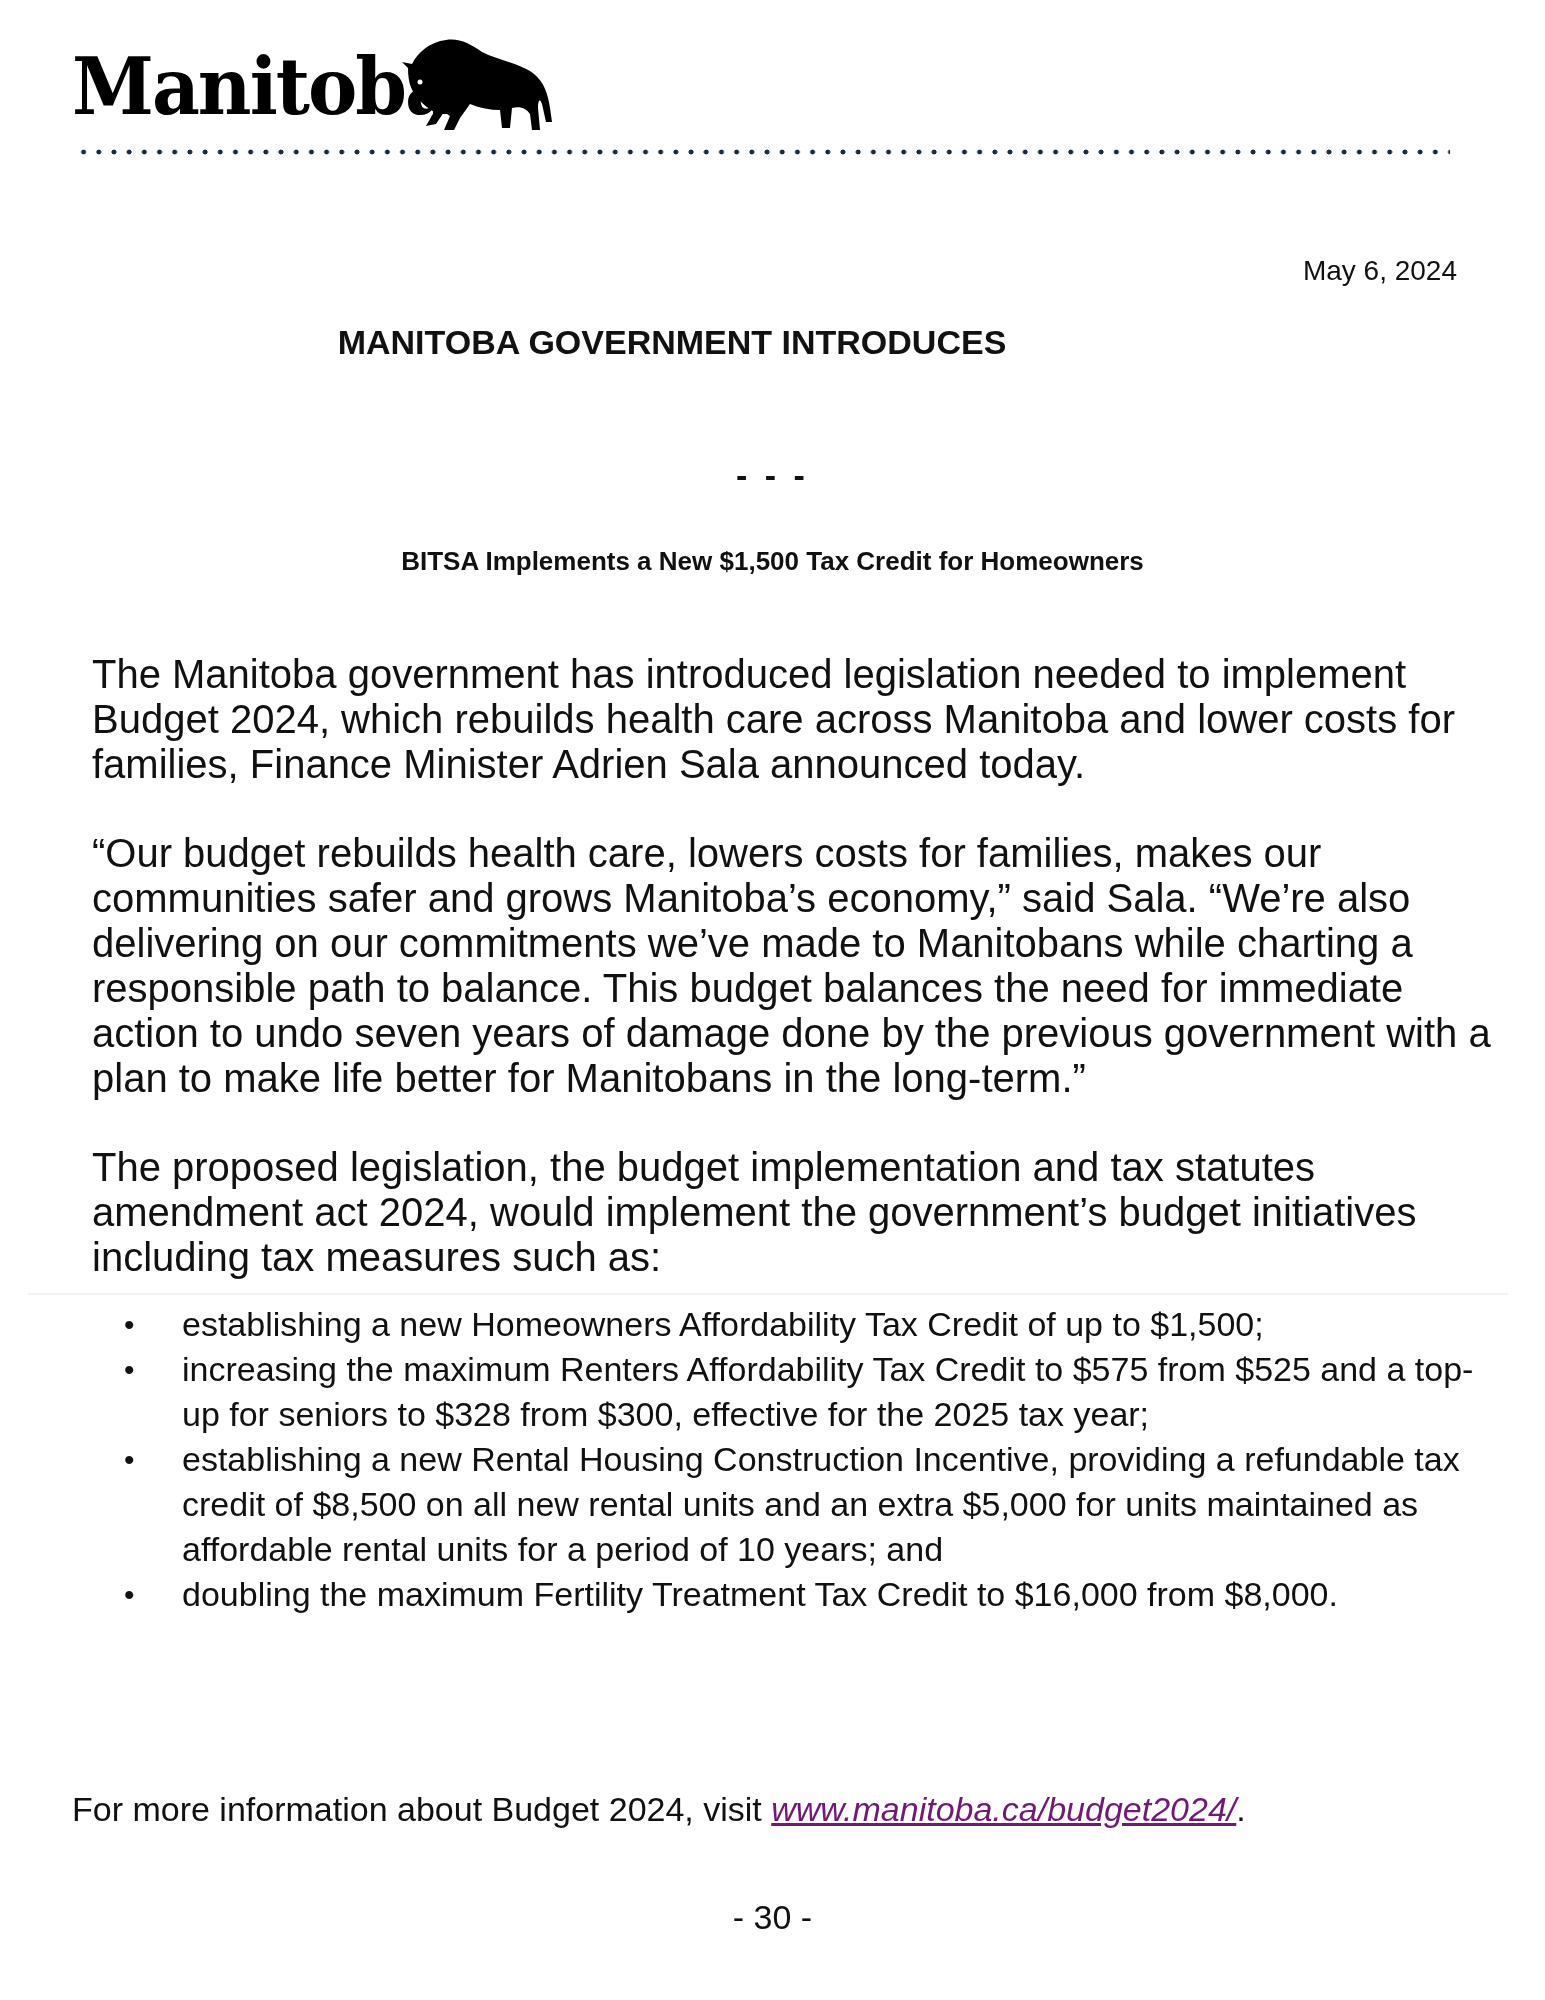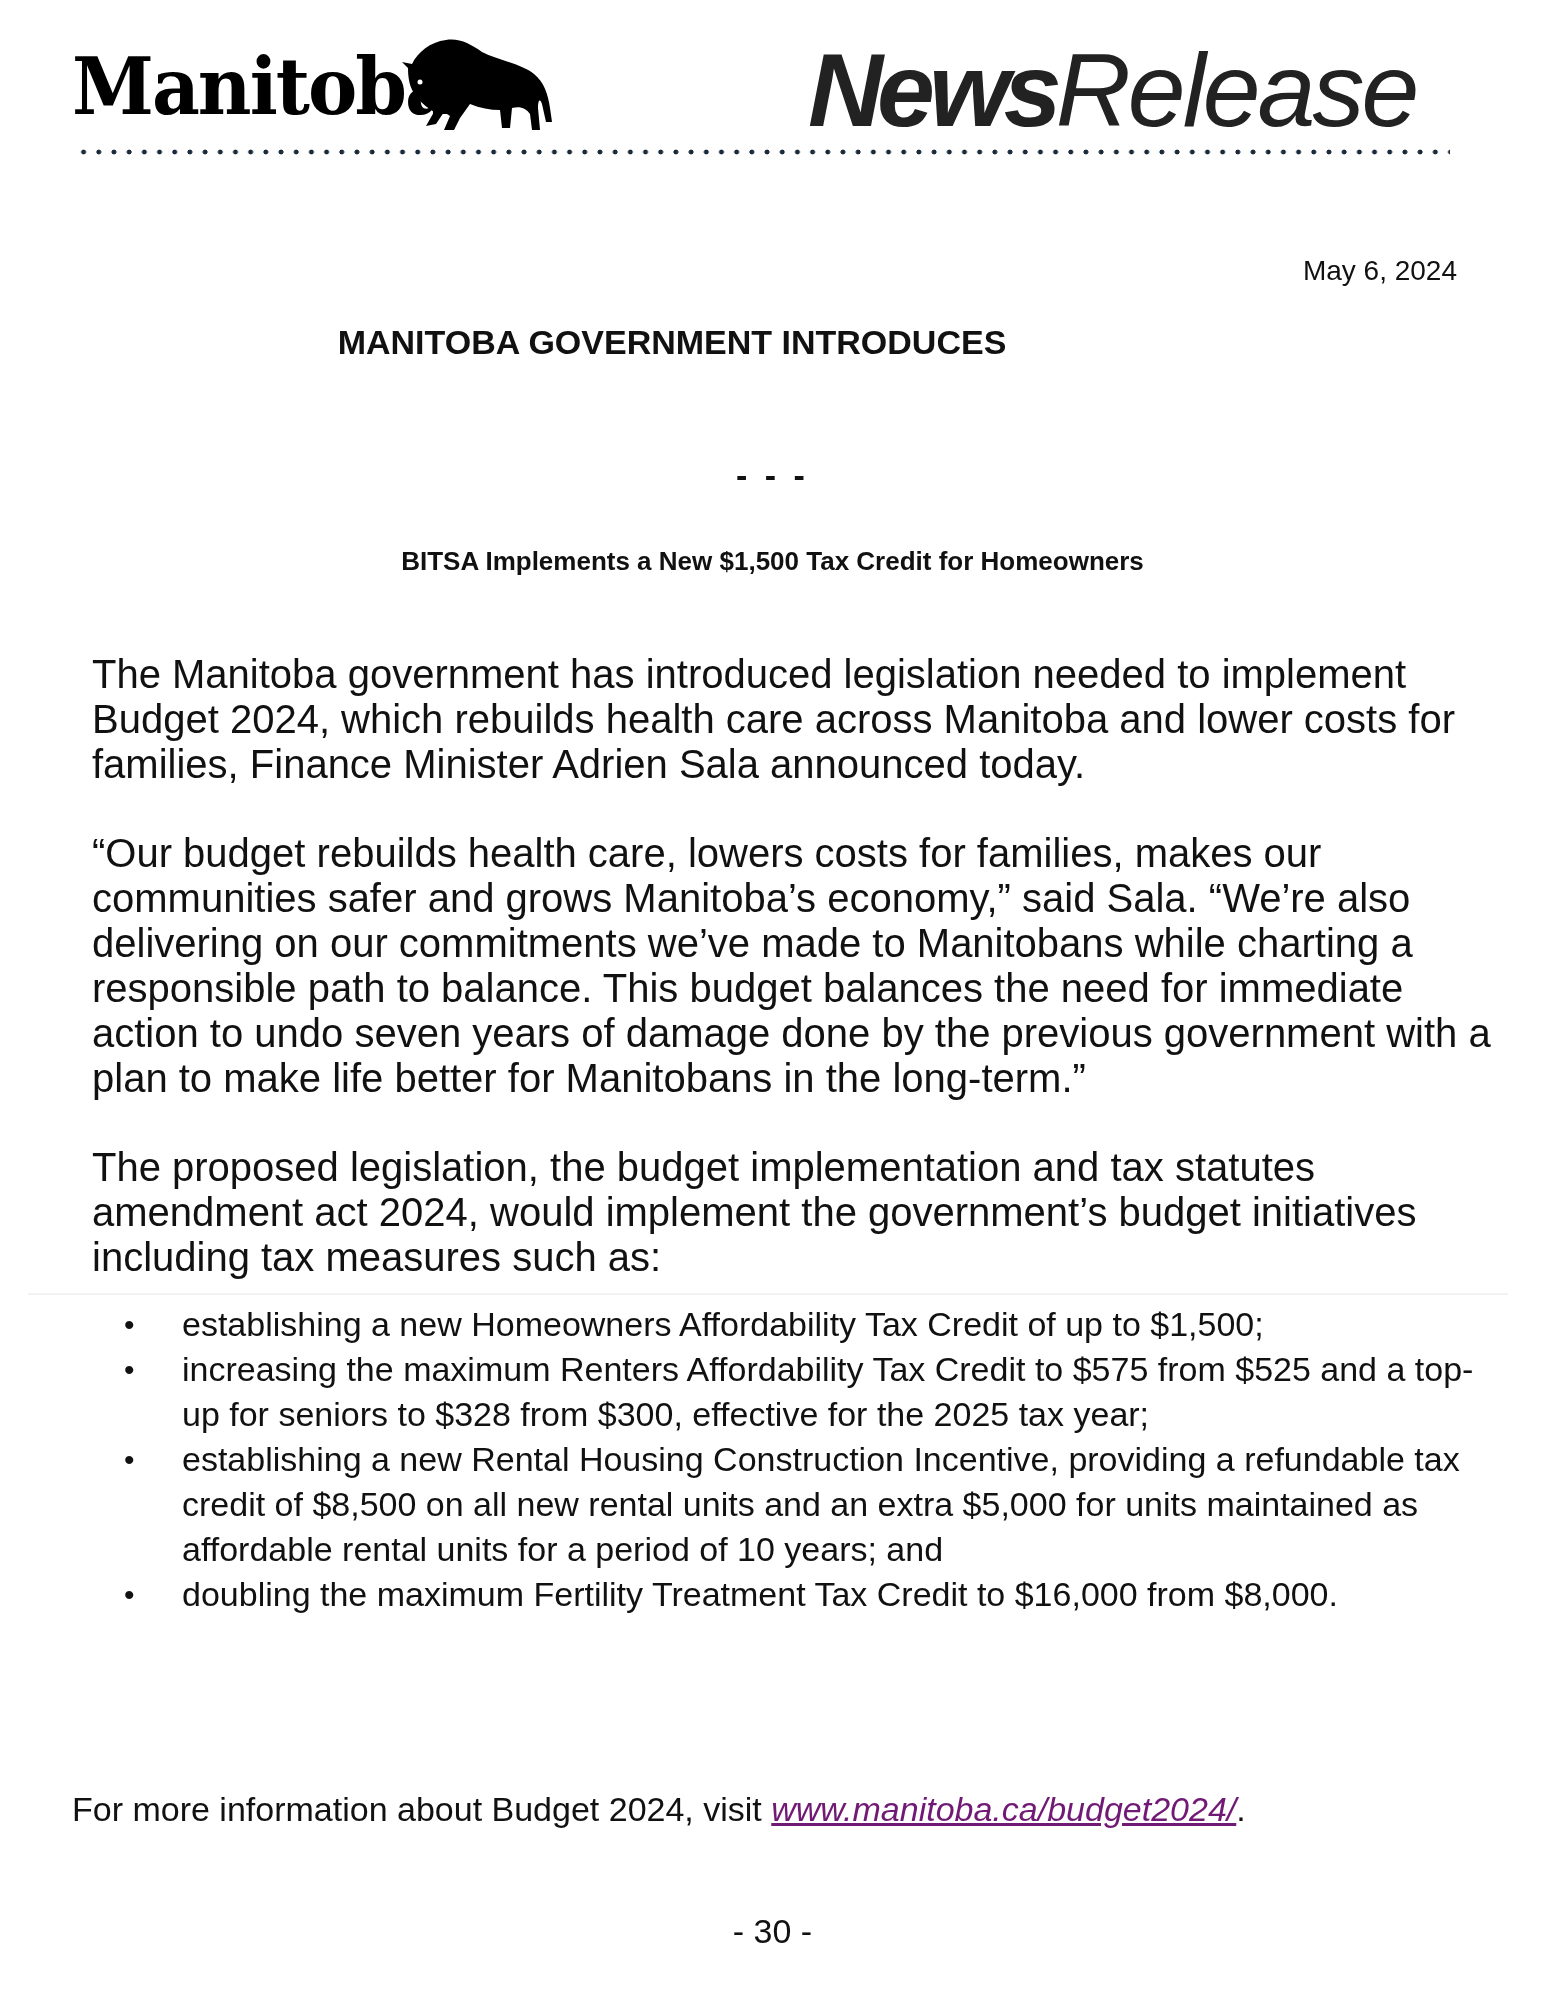--- a/index.html
+++ b/index.html
@@ -34,34 +34,31 @@
   .p3 { top: 1145px; }
 
   .faint-rule { position: absolute; left: 28px; top: 1293px; width: 1480px; height: 2px; background: #f2f2f2; }
 
   .bullets { position: absolute; left: 92px; top: 1302px; width: 1400px; margin: 0; padding: 0; list-style: none; }
   .bullet-item { position: relative; padding-left: 90px; font-size: 34px; line-height: 45px; }
   .bullet-dot { position: absolute; left: 32px; top: 0; font-size: 30px; }
 
   .more-info { position: absolute; left: 72px; top: 1790px; font-size: 34px; }
   .link { color: #701a75; text-decoration: underline; font-style: italic; }
-  .page-end { position: absolute; left: 0; width: 1545px; top: 1898px; text-align: center; font-size: 34px; margin-top: 14px; }
+  .page-end { position: absolute; left: 0; width: 1545px; top: 1898px; text-align: center; font-size: 34px; }
 </style>
 </head>
 <body>
 
 <div class="header">
   <div class="logo-wordmark">Manitoba</div>
   <svg class="bison-icon" viewBox="0 0 156 96">
     <path fill="#000" d="M8 30 L2 24 L12 26 C18 14 30 4 46 2 C60 0 70 6 82 14 C98 22 122 26 134 36 C144 44 148 56 150 70 L152 84 L146 84 L142 66 C140 60 138 62 138 70 L140 92 L132 92 L130 76 C126 70 120 68 112 70 L110 90 L102 90 L100 72 C90 72 80 70 70 66 L60 80 L54 92 L44 92 L50 78 L44 74 L36 86 L26 88 L34 74 C28 70 22 66 18 60 C12 54 8 46 8 30 Z"></path>
     <circle cx="20" cy="44" r="2.5" fill="#fff"></circle>
   </svg>
-  <div class="news-release">
-    <span class="news-word">News</span><span class="release-word">Release</span>
-  </div>
   <div class="dot-rule"></div>
 </div>
 
 <div class="date">May 6, 2024</div>
 
 <div class="title">
   <div>MANITOBA GOVERNMENT INTRODUCES</div>
 </div>
 
 <div class="separator">- - -</div>

